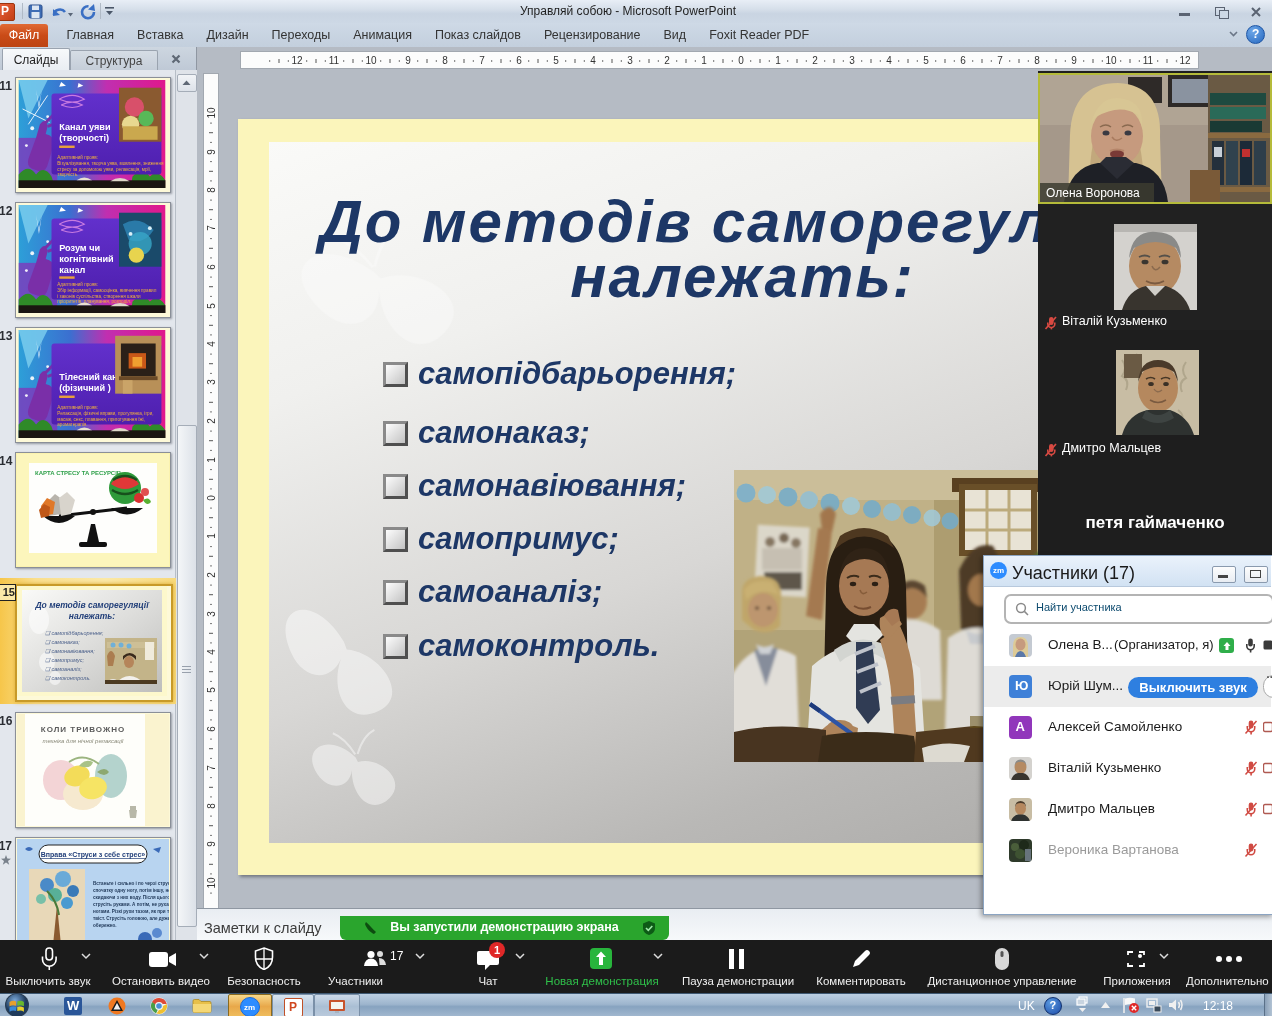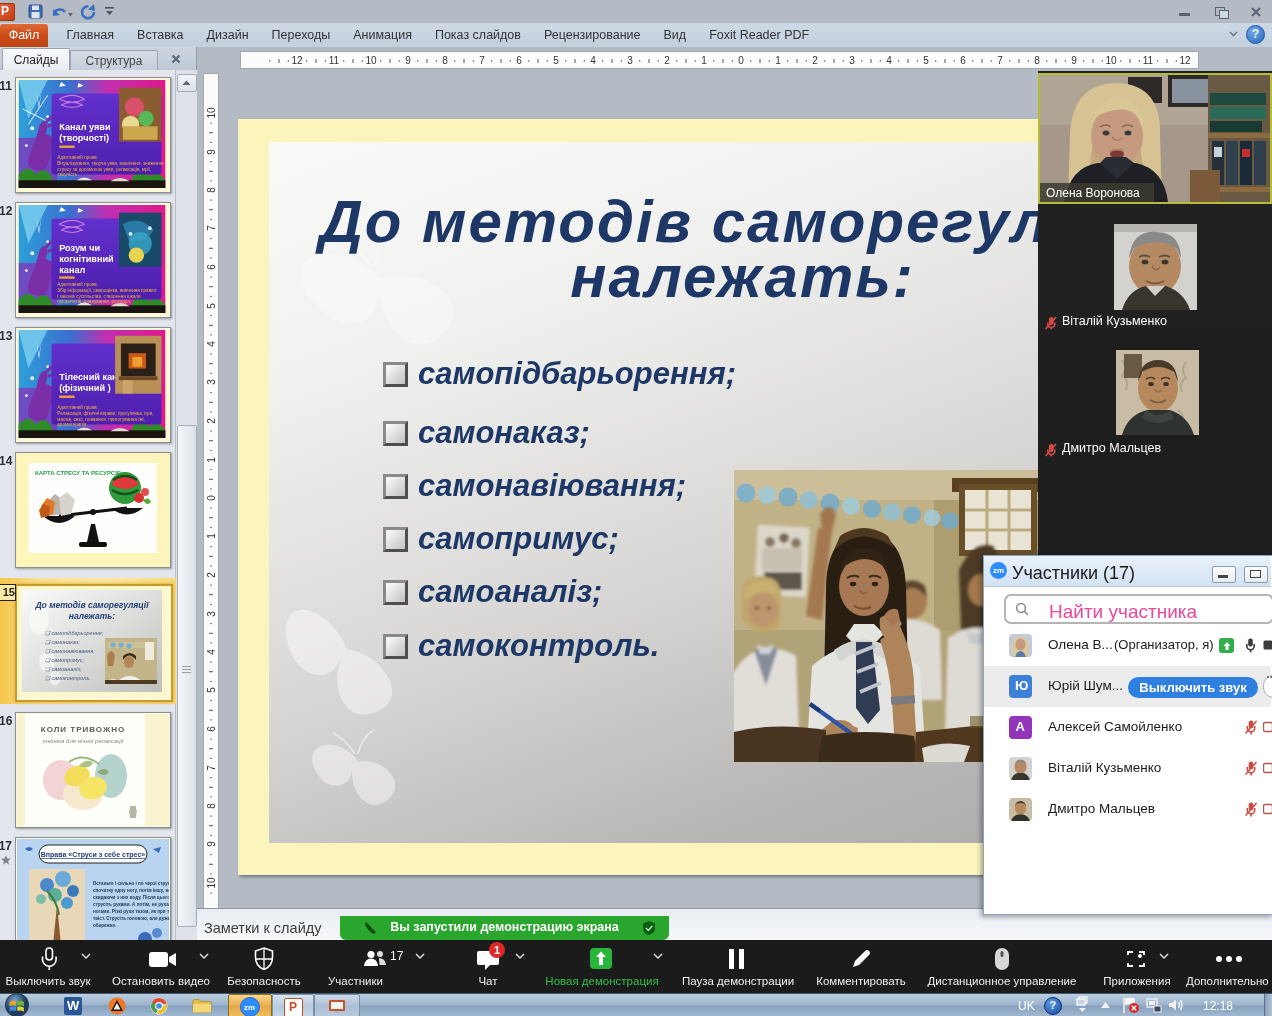--- a/index.html
+++ b/index.html
@@ -4,20 +4,26 @@
 <style>
   html,body{margin:0;padding:0;width:1272px;height:1016px;overflow:hidden;
     font-family:"Liberation Sans",sans-serif;}
   .abs{position:absolute;}
   #stage{position:relative;width:1272px;height:1016px;background:#b5bbc4;}
 </style>
 </head>
 <body>
 <div id="stage">
 
+<div class="abs" id="titlebar" style="left:0;top:0;width:1272px;height:23px;
+  background:linear-gradient(180deg,#e8eef6 0%,#d6dfea 40%,#c9d4e2 60%,#cdd8e5 100%);
+  border-bottom:1px solid #b8c2cf;">
+  <div class="abs" style="left:628px;top:4px;width:500px;transform:translateX(-50%);text-align:center;
+    font-size:12px;color:#1e1e1e;white-space:nowrap;">Управляй собою  -  Microsoft PowerPoint</div>
+</div>
 
 <div class="abs" style="left:0;top:1px;width:200px;height:21px;">
   <div class="abs" style="left:-3px;top:2px;width:16px;height:16px;background:linear-gradient(135deg,#e8623c,#c33f14);border:1px solid #9c340f;border-radius:2px;">
      <span style="position:absolute;left:3px;top:0px;color:#fff;font-weight:bold;font-size:12px;">P</span>
       </div>
   <div class="abs" style="left:22px;top:2px;width:1px;height:16px;background:#b0bac6;"></div>
 
   <svg class="abs" style="left:28px;top:3px;" width="15" height="15" viewBox="0 0 15 15">
     <rect x="1" y="1" width="13" height="13" rx="1.5" fill="#3e6db5" stroke="#2a4f8c"></rect>
     <rect x="4" y="1.5" width="7" height="4.5" fill="#dce6f2"></rect>
@@ -871,20 +877,23 @@
       <g fill="#d84a42">
             <rect x="5" y="1" width="4.6" height="8" rx="2.3"></rect>
             <path d="M3 6.5 v1.5 a4.3 4.3 0 0 0 8.6 0 V6.5 h-1.6 v1.5 a2.7 2.7 0 0 1 -5.4 0 V6.5 Z"></path>
             <rect x="6.6" y="11" width="1.6" height="2.4"></rect>
           </g>
       <line x1="1.5" y1="13" x2="12" y2="1" stroke="#d84a42" stroke-width="1.6"></line>
     </svg>
     <div class="abs" style="left:24px;top:111px;font-size:12.5px;color:#fff;">Дмитро Мальцев</div>
   </div>
 
+  <div class="abs" style="left:0;top:386px;width:234px;height:106px;background:#1e1e1e;">
+    <div class="abs" style="left:0;top:56px;width:234px;text-align:center;font-size:17px;font-weight:bold;color:#fff;">петя гаймаченко</div>
+  </div>
 </div>
 
 <div class="abs" id="participants" style="left:983px;top:555px;width:289px;height:358px;background:#fff;border:1px solid #8ba4c2;box-shadow:-2px 2px 5px rgba(0,0,0,0.35);">
 
   <div class="abs" style="left:0;top:0;width:287px;height:30px;background:linear-gradient(180deg,#eaf2fb,#d2e2f3);border-bottom:1px solid #b8c9dd;">
     <div class="abs" style="left:6px;top:6px;width:17px;height:17px;border-radius:50%;background:#2d8cff;">
       <span style="position:absolute;left:3px;top:4px;font-size:8px;font-weight:bold;color:#fff;">zm</span>
         </div>
     <div class="abs" style="left:28px;top:7px;font-size:18px;color:#1a1a1a;">Участники (17)</div>
     <div class="abs" style="left:228px;top:10px;width:22px;height:15px;background:linear-gradient(#fdfdfd,#e8ecf2);border:1px solid #8a9aae;border-radius:2px;">
@@ -893,21 +902,21 @@
     <div class="abs" style="left:260px;top:10px;width:22px;height:15px;background:linear-gradient(#fdfdfd,#e8ecf2);border:1px solid #8a9aae;border-radius:2px;">
       <div style="position:absolute;left:5px;top:3px;width:9px;height:6px;border:1.5px solid #444;"></div>
         </div>
   </div>
 
   <div class="abs" style="left:20px;top:38px;width:266px;height:26px;border:2px solid #b4b4b4;border-radius:7px;background:#fff;">
     <svg class="abs" style="left:9px;top:6px;" width="14" height="14" viewBox="0 0 14 14">
       <circle cx="6" cy="6" r="4.4" fill="none" stroke="#8a8a8a" stroke-width="1.5"></circle>
       <line x1="9.4" y1="9.4" x2="13" y2="13" stroke="#8a8a8a" stroke-width="1.5"></line>
         </svg>
-    <div class="abs" style="left:43px;top:5px;font-size:19px;color:#ec4899;">Найти участника</div>
+    <div class="abs" style="left:30px;top:5px;font-size:11px;color:#0c4a6e;">Найти участника</div>
   </div>
 
   <style>
     .prow{position:absolute;left:0;width:287px;height:41px;}
     .pav{position:absolute;left:25px;top:9px;width:23px;height:23px;border-radius:4px;overflow:hidden;}
     .pnm{position:absolute;left:64px;top:12px;font-size:13.5px;color:#1a1a1a;white-space:nowrap;}
     .rmic{position:absolute;left:260px;top:13px;}
     .rcam{position:absolute;left:279px;top:14px;}
   </style>
   <div class="prow" style="top:69px;">
@@ -999,20 +1008,37 @@
             <path d="M2.5 6 v2 a4.5 4.5 0 0 0 9 0 V6 h-1.6 v2 a2.9 2.9 0 0 1 -5.8 0 V6 Z"></path>
             <rect x="6.3" y="12" width="1.6" height="2.5"></rect>
           </g>
           <line x1="1.5" y1="13.5" x2="12.5" y2="1" stroke="#d04a42" stroke-width="1.5"></line>
         </svg>
     <svg class="rcam" width="14" height="12" viewBox="0 0 14 12">
           <rect x="0.5" y="1.5" width="9" height="9" rx="1.5" fill="none" stroke="#b05a52" stroke-width="1.4"></rect>
           <path d="M10 4.5 L13.5 2 V10 L10 7.5 Z" fill="none" stroke="#b05a52" stroke-width="1.2"></path>
         </svg>
   </div>
+  <div class="prow" style="top:274px;">
+    <div class="pav"><svg width="23" height="23" viewBox="0 0 23 23">
+            <rect width="23" height="23" fill="#2e3a2a"></rect>
+            <circle cx="6" cy="8" r="4" fill="#4a5e3a"></circle>
+            <circle cx="15" cy="6" r="5" fill="#1e2a1a"></circle>
+            <circle cx="11" cy="15" r="5" fill="#3e5232"></circle>
+            <rect x="16" y="10" width="6" height="12" fill="#68747c"></rect>
+          </svg></div>
+    <div class="pnm" style="color:#9a9a9a;">Вероника Вартанова</div>
+    <svg class="rmic" width="14" height="15" viewBox="0 0 14 15">
+          <g fill="#d04a42">
+            <rect x="4.7" y="0.5" width="4.6" height="8" rx="2.3"></rect>
+            <path d="M2.5 6 v2 a4.5 4.5 0 0 0 9 0 V6 h-1.6 v2 a2.9 2.9 0 0 1 -5.8 0 V6 Z"></path>
+          </g>
+          <line x1="1.5" y1="13.5" x2="12.5" y2="1" stroke="#d04a42" stroke-width="1.5"></line>
+        </svg>
+  </div>
 
 </div>
 
 <div class="abs" id="zoombar" style="left:0;top:940px;width:1272px;height:53px;background:#1b1b1b;">
   <style>.zl{position:absolute;top:35px;font-size:11.5px;color:#f0f0f0;white-space:nowrap;}
          .chev{position:absolute;top:12px;}</style>
 
   <svg class="abs" style="left:40px;top:7px;" width="18" height="24" viewBox="0 0 18 24">
     <rect x="6" y="1" width="6.5" height="12" rx="3.2" fill="none" stroke="#fff" stroke-width="1.6"></rect>
     <path d="M2.5 9.5 v3 a6.8 6.8 0 0 0 13.6 0 v-3" fill="none" stroke="#fff" stroke-width="1.6"></path>

